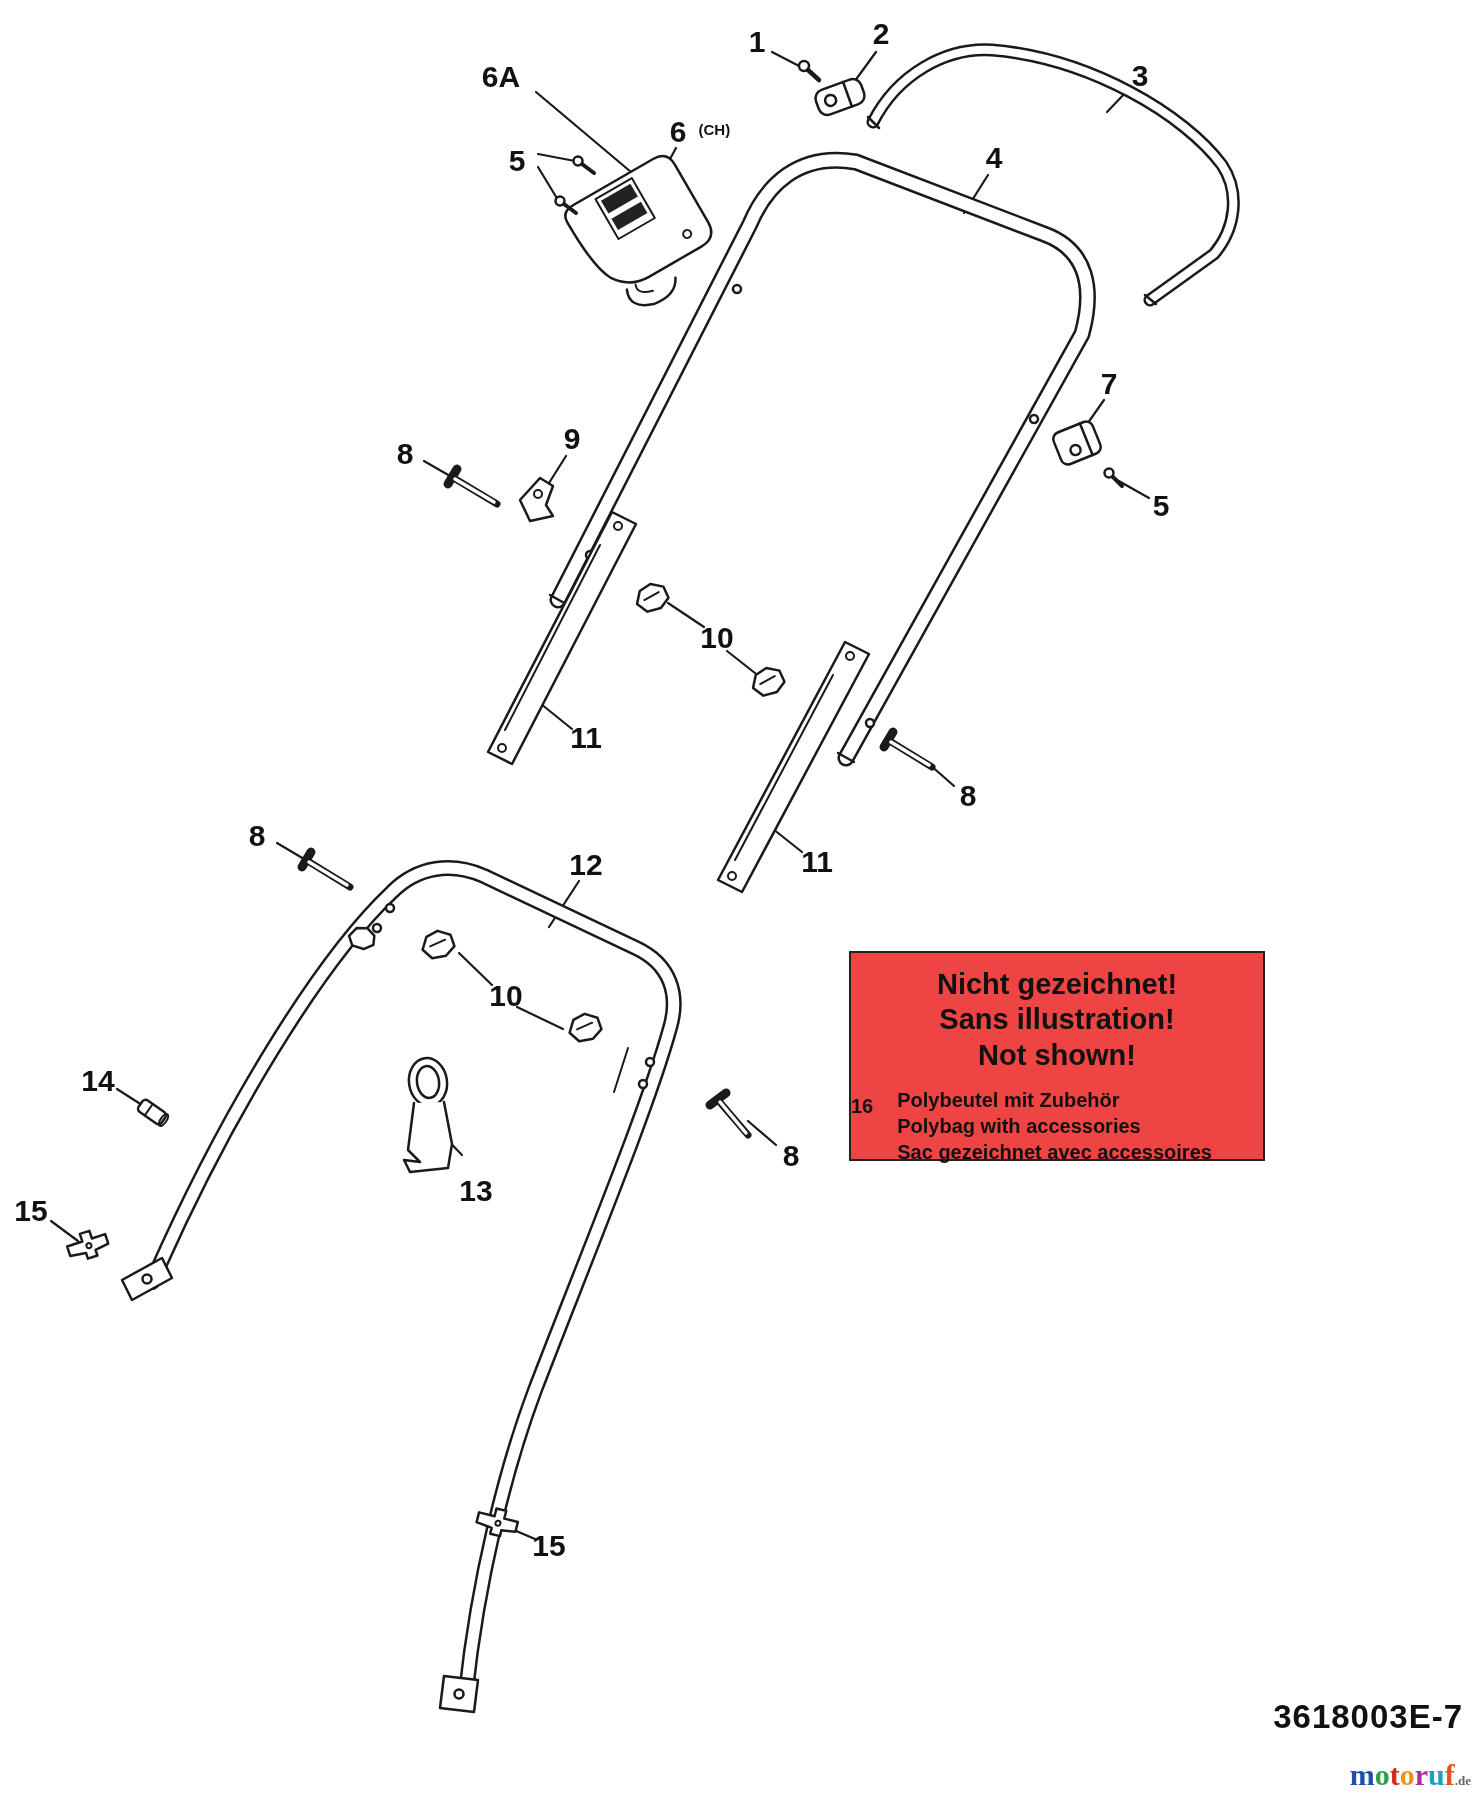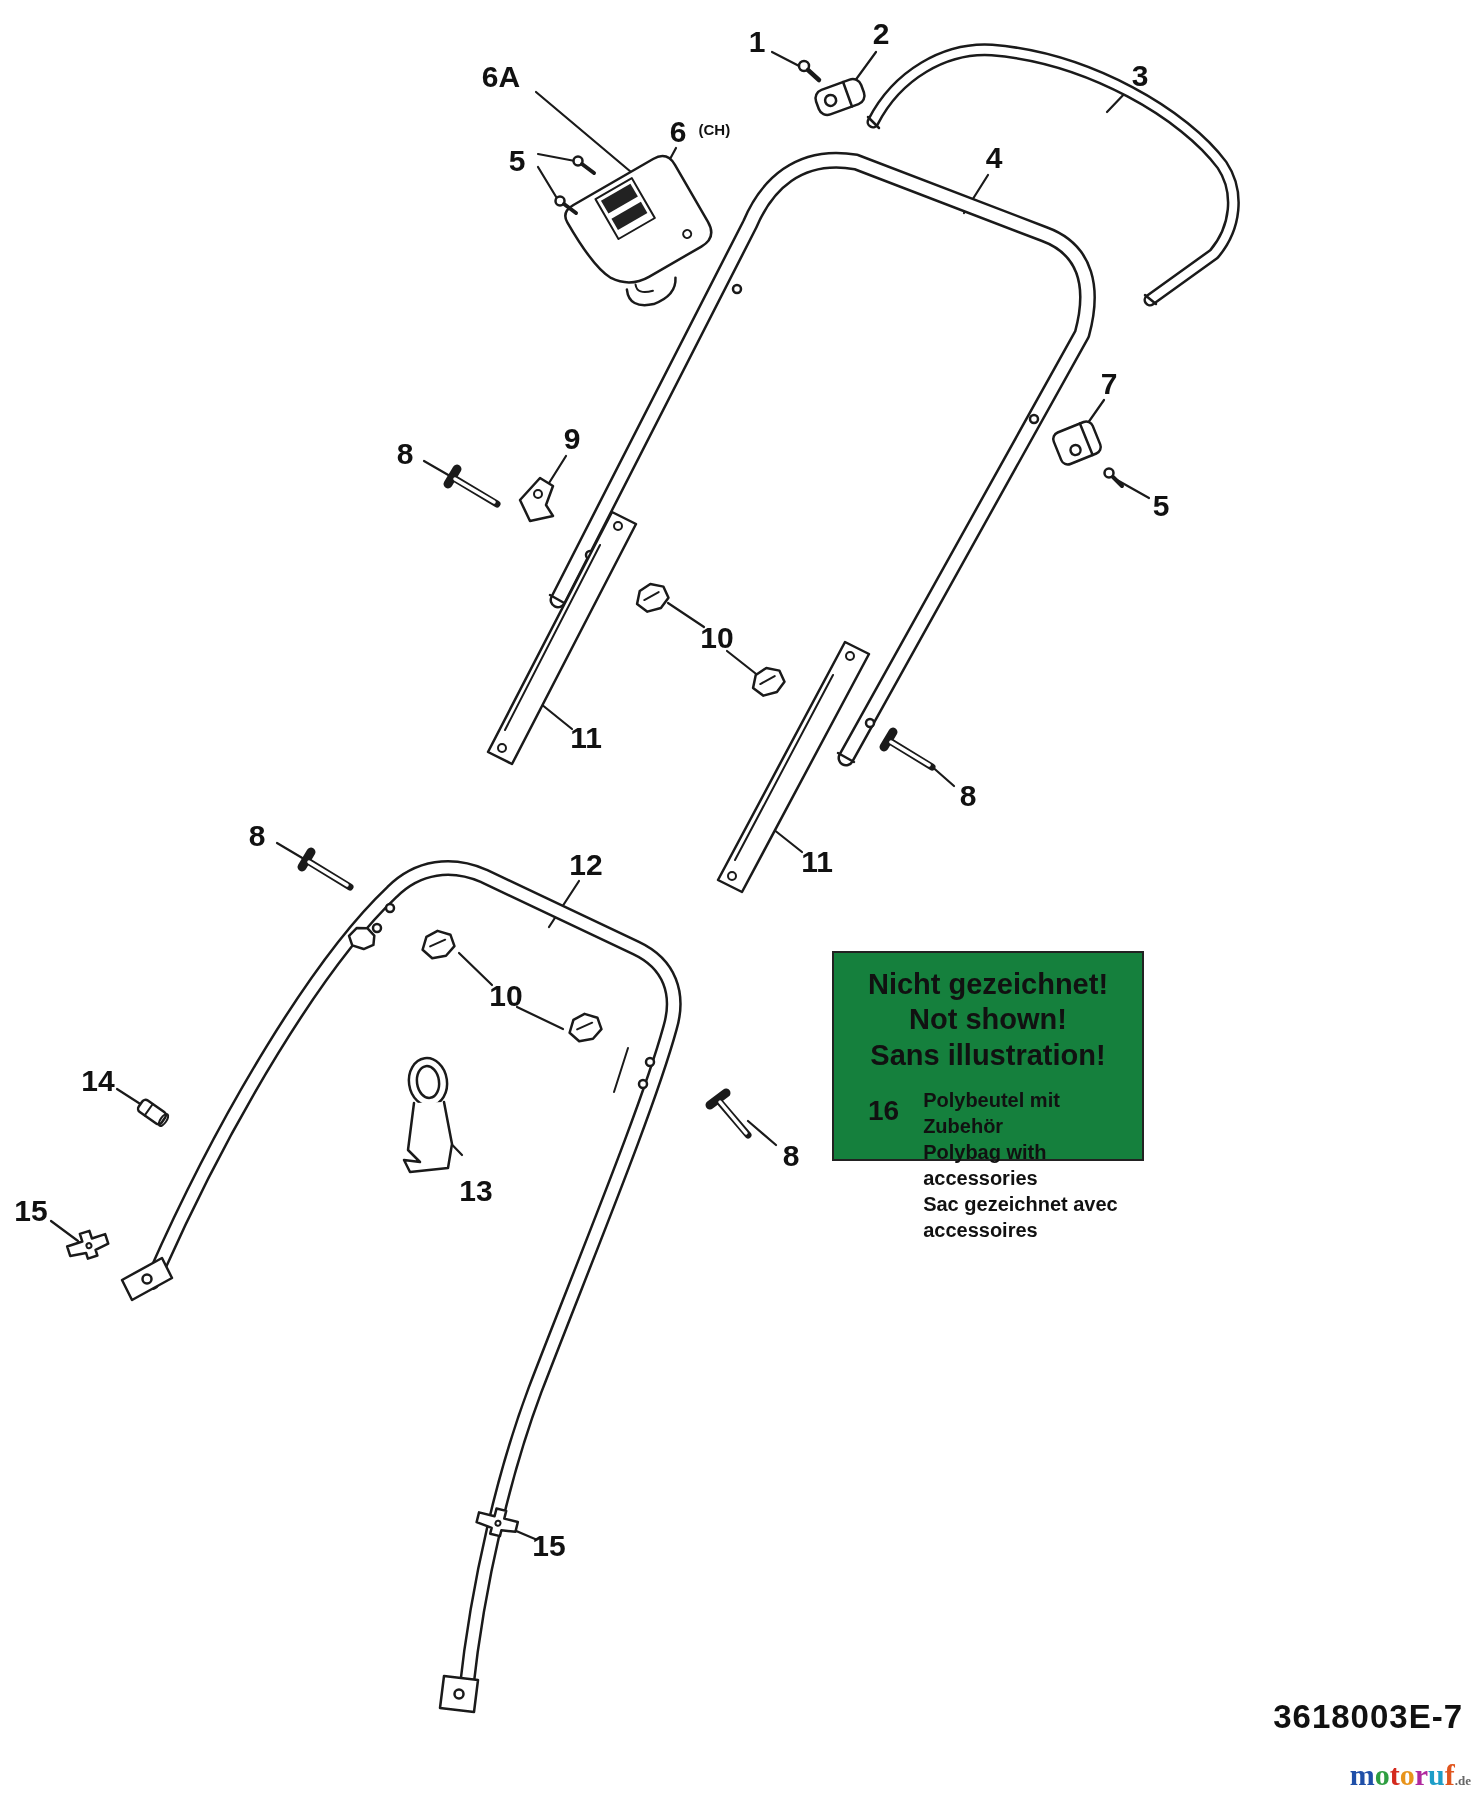--- a/index.html
+++ b/index.html
@@ -2,26 +2,26 @@
 <html><head>
 <meta charset="utf-8">
 <style>
   html,body{margin:0;padding:0;background:#fff;}
   #page{position:relative;width:1481px;height:1800px;background:#ffffff;overflow:hidden;
         font-family:"Liberation Sans",sans-serif;}
   svg{position:absolute;left:0;top:0;}
   .callout{position:absolute;transform:translate(-50%,-50%);
            font-weight:bold;font-size:30px;color:#111;white-space:nowrap;}
   .callout .suffix{font-size:15px;font-weight:bold;vertical-align:7px;margin-left:12px;}
-  .notshown-box{position:absolute;left:832px;top:951px;width:312px;height:210px;
-                border:2.5px solid #222;background:#15803d;box-sizing:border-box;}
+  .notshown-box{position:absolute;left:849px;top:951px;width:416px;height:210px;
+                border:2.5px solid #222;background:#ef4444;box-sizing:border-box;}
   .notshown-head{margin-top:14px;text-align:center;font-weight:bold;font-size:29px;
                  line-height:1.22;color:#111;}
   .notshown-row{display:flex;align-items:flex-start;margin-top:14px;}
-  .notshown-num{font-weight:bold;font-size:28px;color:#111;margin-left:34px;margin-top:8px;}
+  .notshown-num{font-weight:bold;font-size:20px;color:#111;margin-top:8px;}
   .notshown-desc{margin-left:24px;font-weight:bold;font-size:20px;line-height:1.3;color:#111;}
   .drawing-number{position:absolute;right:18px;top:1698px;font-weight:bold;
                   font-size:33px;color:#111;letter-spacing:1px;}
   .logo{position:absolute;right:10px;top:1758px;font-family:"Liberation Serif",serif;
         font-weight:bold;font-size:30px;text-decoration:none;}
   .logo .de{font-size:13px;color:#666;font-weight:bold;}
 </style>
 </head>
 <body>
 
@@ -232,22 +232,22 @@
   <div class="callout" style="left:506px;top:996px">10</div>
   <div class="callout" style="left:98px;top:1081px">14</div>
   <div class="callout" style="left:476px;top:1191px">13</div>
   <div class="callout" style="left:791px;top:1156px">8</div>
   <div class="callout" style="left:31px;top:1211px">15</div>
   <div class="callout" style="left:549px;top:1546px">15</div>
 
   <div class="notshown-box">
     <div class="notshown-head">
       <div>Nicht gezeichnet!</div>
+      <div>Sans illustration!</div>
       <div>Not shown!</div>
-      <div>Sans illustration!</div>
     </div>
     <div class="notshown-row">
       <div class="notshown-num">16</div>
       <div class="notshown-desc">
         <div>Polybeutel mit Zubehör</div>
         <div>Polybag with accessories</div>
         <div>Sac gezeichnet avec accessoires</div>
       </div>
     </div>
   </div>

